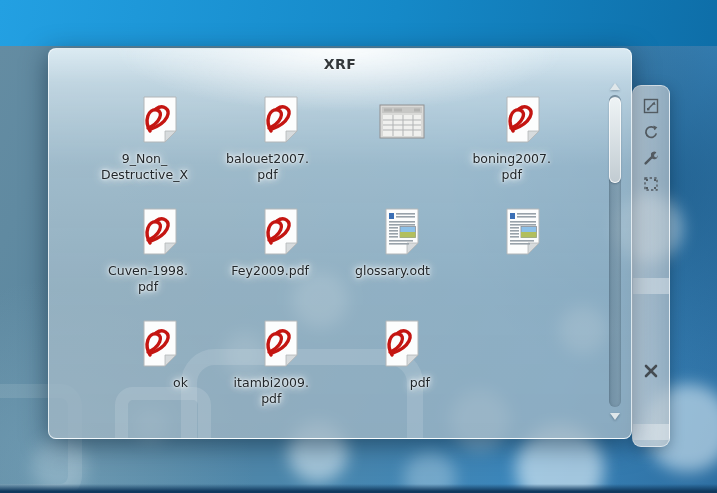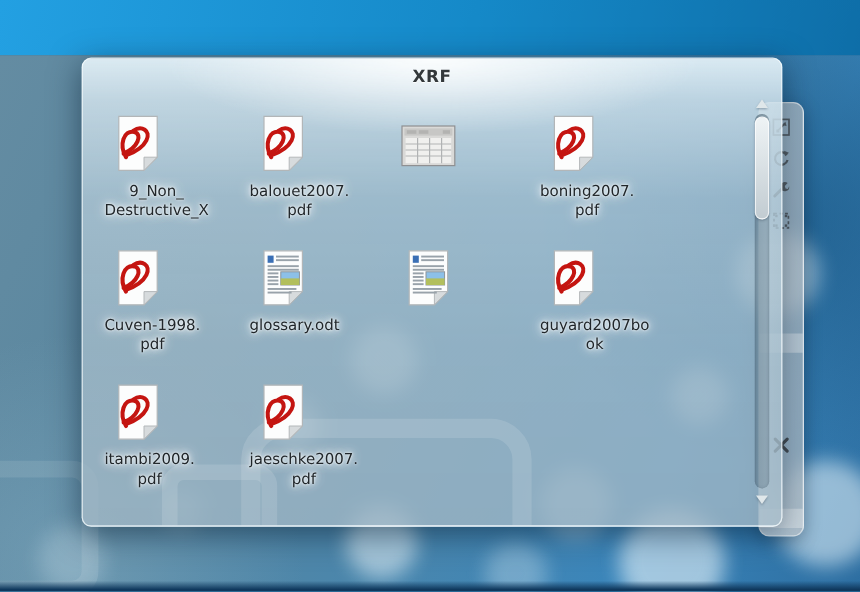--- a/index.html
+++ b/index.html
@@ -47,35 +47,34 @@
   
   .popup{
     position:absolute;left:48px;top:48px;width:582px;height:389px;
     border:1px solid rgba(250,253,255,.75);
     border-radius:8px;
     background:
       radial-gradient(ellipse 320px 90px at 50% 0%, rgba(255,255,255,.9), rgba(255,255,255,0) 70%),
       linear-gradient(180deg,rgba(224,238,245,.96) 0%,rgba(205,223,233,.88) 9%,rgba(175,199,213,.8) 30%,rgba(164,188,202,.78) 62%,rgba(160,182,196,.8) 100%);
     box-shadow:0 6px 26px rgba(0,22,42,.5);
     overflow:hidden;
-    margin-left:20px;
   }
   .popup-logo-a{position:absolute;left:132px;top:300px;width:210px;height:130px;border:16px solid rgba(255,255,255,.13);border-radius:34px;}
   .popup-logo-b{position:absolute;left:66px;top:338px;width:70px;height:66px;border:13px solid rgba(255,255,255,.13);border-radius:18px;}
   .popup-title{
     position:absolute;left:0;top:7px;width:100%;text-align:center;
     font-size:14px;font-weight:bold;color:#33383b;letter-spacing:.4px;
     text-shadow:0 1px 0 rgba(255,255,255,.8);
   }
   
   .grid{
     position:absolute;left:18px;top:34px;width:484px;
     display:grid;grid-template-columns:repeat(4,121px);grid-auto-rows:112px;
   }
-  .file-item{display:flex;flex-direction:column;align-items:flex-start;padding-top:10px;cursor:pointer;}
+  .file-item{display:flex;flex-direction:column;align-items:flex-end;padding-top:10px;cursor:pointer;}
   .file-icon{width:56px;height:56px;display:block;}
   .file-icon svg{display:block;}
   .file-label{
     margin-top:2px;text-align:center;font-size:12.5px;line-height:16px;color:#20262a;
     text-shadow:0 0 2px #fff,0 0 5px rgba(255,255,255,.95),0 0 10px rgba(255,255,255,.85),0 0 14px rgba(255,255,255,.7);
   }
   
   .scrollbar{position:absolute;left:558px;top:32px;width:16px;height:340px;}
   .sb-track{
     position:absolute;left:2px;top:14px;width:12px;height:312px;
@@ -252,20 +251,34 @@
         <path d="M24 16 C31 11 39 16 35 24 C32 30 25 34 18 36.5" fill="none" stroke="#c41511" stroke-width="3.4" stroke-linecap="round"></path>
       </svg>
 
     </span>
     <span class="file-label">
           <div class="label-line">Cuven-1998.</div>
           <div class="label-line">pdf</div>
         </span>
   </div>
 
+  <div class="file-item">
+    <span class="file-icon">
+      <svg class="v-pdf" width="56" height="56" viewBox="0 0 56 56">
+        <path d="M12 4 H44 V38 L33 49 H12 Z" fill="#fcfdfd" stroke="#b2b6b8" stroke-width="1"></path>
+        <path d="M44 38 L33 49 L33 38 Z" fill="#d7dbdd" stroke="#b2b6b8" stroke-width=".8"></path>
+        <path d="M18 38 C12 28 16 15 25 17 C32 19 28 30 16 35" fill="none" stroke="#c41511" stroke-width="3.4" stroke-linecap="round"></path>
+        <path d="M24 16 C31 11 39 16 35 24 C32 30 25 34 18 36.5" fill="none" stroke="#c41511" stroke-width="3.4" stroke-linecap="round"></path>
+      </svg>
+
+    </span>
+    <span class="file-label">
+          <div class="label-line">Fey2009.pdf</div>
+        </span>
+  </div>
 
   <div class="file-item">
     <span class="file-icon">
 
       <svg class="v-odt" width="56" height="56" viewBox="0 0 56 56">
         <path d="M12 4 H44 V38 L33 49 H12 Z" fill="#fcfdfd" stroke="#b2b6b8" stroke-width="1"></path>
         <path d="M44 38 L33 49 L33 38 Z" fill="#d7dbdd" stroke="#b2b6b8" stroke-width=".8"></path>
         <rect x="15" y="8" width="5" height="6" fill="#3a6fb5"></rect>
         <g fill="#98a2aa">
           <rect x="22" y="8" width="19" height="1.6"></rect>
@@ -317,21 +330,20 @@
     <span class="file-icon">
       <svg class="v-pdf" width="56" height="56" viewBox="0 0 56 56">
         <path d="M12 4 H44 V38 L33 49 H12 Z" fill="#fcfdfd" stroke="#b2b6b8" stroke-width="1"></path>
         <path d="M44 38 L33 49 L33 38 Z" fill="#d7dbdd" stroke="#b2b6b8" stroke-width=".8"></path>
         <path d="M18 38 C12 28 16 15 25 17 C32 19 28 30 16 35" fill="none" stroke="#c41511" stroke-width="3.4" stroke-linecap="round"></path>
         <path d="M24 16 C31 11 39 16 35 24 C32 30 25 34 18 36.5" fill="none" stroke="#c41511" stroke-width="3.4" stroke-linecap="round"></path>
       </svg>
 
     </span>
     <span class="file-label">
-          <div class="label-line">guyard2007bo</div>
           <div class="label-line">ok</div>
         </span>
   </div>
 
   <div class="file-item">
     <span class="file-icon">
       <svg class="v-pdf" width="56" height="56" viewBox="0 0 56 56">
         <path d="M12 4 H44 V38 L33 49 H12 Z" fill="#fcfdfd" stroke="#b2b6b8" stroke-width="1"></path>
         <path d="M44 38 L33 49 L33 38 Z" fill="#d7dbdd" stroke="#b2b6b8" stroke-width=".8"></path>
         <path d="M18 38 C12 28 16 15 25 17 C32 19 28 30 16 35" fill="none" stroke="#c41511" stroke-width="3.4" stroke-linecap="round"></path>
@@ -349,21 +361,20 @@
     <span class="file-icon">
       <svg class="v-pdf" width="56" height="56" viewBox="0 0 56 56">
         <path d="M12 4 H44 V38 L33 49 H12 Z" fill="#fcfdfd" stroke="#b2b6b8" stroke-width="1"></path>
         <path d="M44 38 L33 49 L33 38 Z" fill="#d7dbdd" stroke="#b2b6b8" stroke-width=".8"></path>
         <path d="M18 38 C12 28 16 15 25 17 C32 19 28 30 16 35" fill="none" stroke="#c41511" stroke-width="3.4" stroke-linecap="round"></path>
         <path d="M24 16 C31 11 39 16 35 24 C32 30 25 34 18 36.5" fill="none" stroke="#c41511" stroke-width="3.4" stroke-linecap="round"></path>
       </svg>
 
     </span>
     <span class="file-label">
-          <div class="label-line">jaeschke2007.</div>
           <div class="label-line">pdf</div>
         </span>
   </div>
 </div>
 
   <div class="scrollbar">
     <div class="sb-up">
         <div class="tri-up"></div>
       </div>
     <div class="sb-track"></div>

